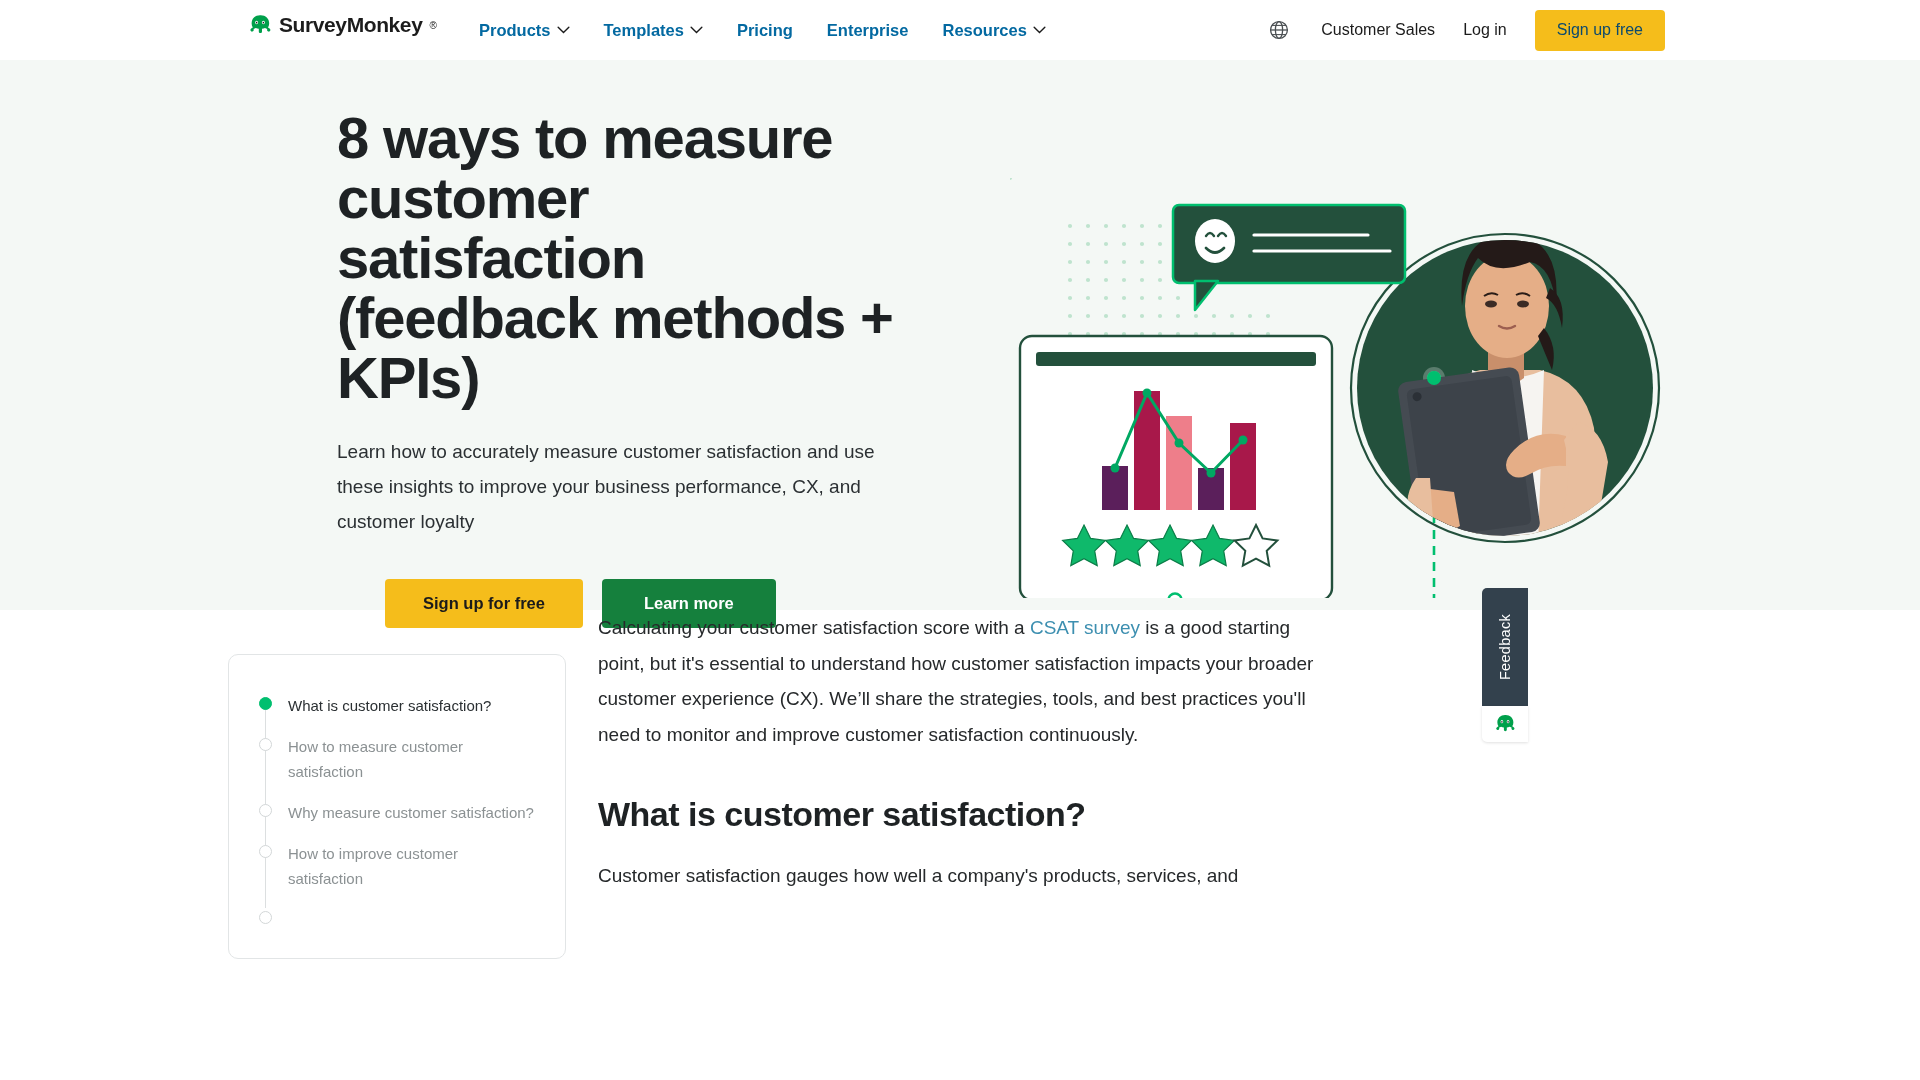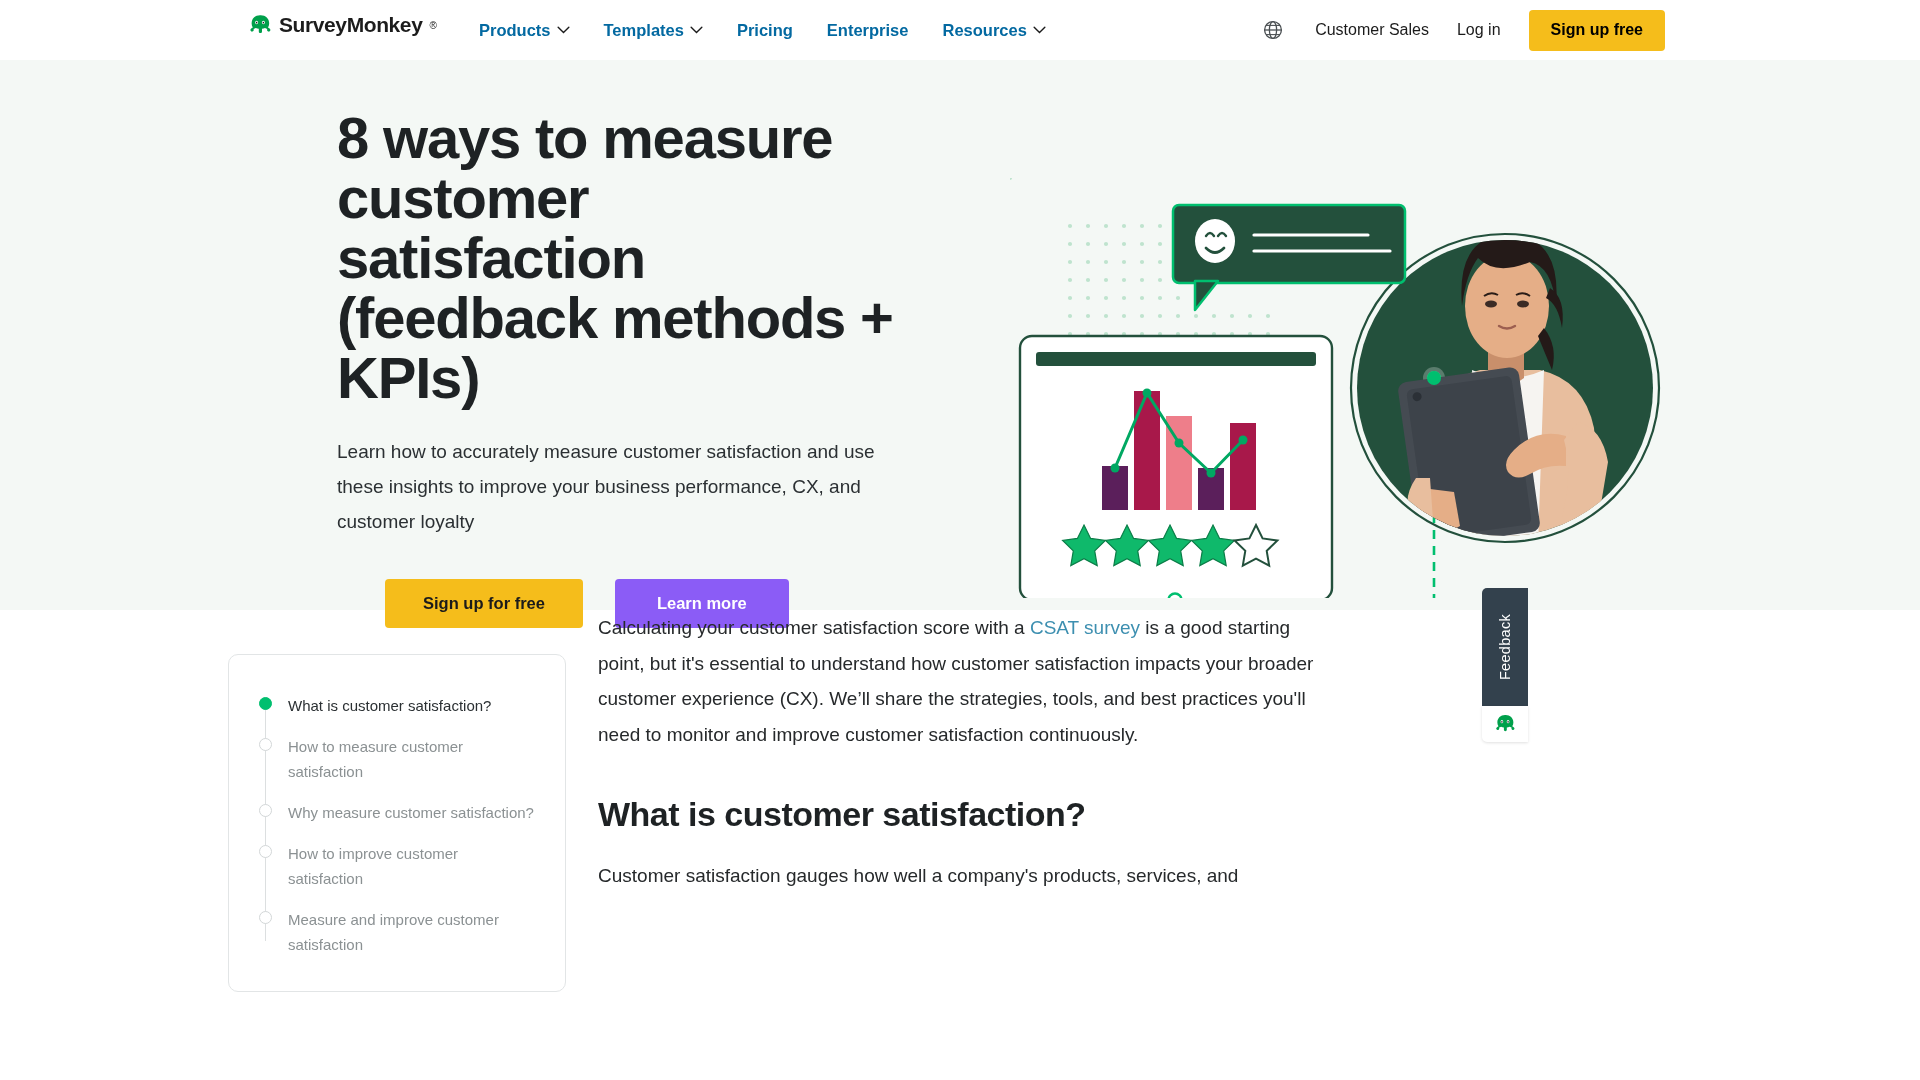--- a/index.html
+++ b/index.html
@@ -26,46 +26,46 @@
     font-size:16.5px; font-weight:700; color:#0369a1;
     display:flex; align-items:center; gap:6px; padding:0 17px; cursor:pointer;
     white-space:nowrap;
   }
   .chev { width:13px; height:8px; display:block; }
 
   .nav-right { position:absolute; right:255px; top:0; height:60px; display:flex; align-items:center; gap:0; }
   .globe-icon { width:20px; height:20px; display:block; margin-right:18px; cursor:pointer;}
   .nav-link { font-size:16px; color:#1b1b1b; padding:0 14px; cursor:pointer; white-space:nowrap;}
   .signup-btn {
-    background:#F5BD1B; color:#000000; font-weight:700; font-size:16px;
+    background:#F5BD1B; color:#0c4a6e; font-weight:400; font-size:16px;
     border:none; border-radius:4px; padding:0 22px; height:41px; margin-left:14px;
     cursor:pointer; font-family:"Liberation Sans", sans-serif; white-space:nowrap;
   }
 
   
   .hero {
     position:absolute; top:60px; left:0; width:1920px; height:550px;
     background:#F4F8F5;
   }
   .hero-inner { position:relative; width:1920px; height:550px; }
   .hero-left { position:absolute; left:337px; top:48px; width:600px; }
   .hero-title {
     font-size:58px; line-height:60px; font-weight:700; color:#1e2224;
     letter-spacing:-1.2px; max-width:570px;
   }
   .hero-sub {
     margin-top:26px; font-size:19px; line-height:35px; color:#2b3033; max-width:580px;
   }
-  .hero-btns { margin-top:40px; display:flex; gap:32px;padding-left:48px; }
+  .hero-btns { margin-top:40px; display:flex; gap:19px;padding-left:48px; }
   .btn {
     border:none; border-radius:4px; height:49px; font-size:16.5px; font-weight:700;
     cursor:pointer; font-family:"Liberation Sans", sans-serif; white-space:nowrap;
   }
   .btn-yellow { background:#F5BD1B; color:#1b1b1b; padding:0 38px; }
-  .btn-green  { background:#8b5cf6; color:#ffffff; padding:0 42px; }
+  .btn-green  { background:#15803d; color:#ffffff; padding:0 42px; }
 
   .hero-art { position:absolute; left:1010px; top:118px; width:680px; height:420px; }
 
   
   .content { position:absolute; top:610px; left:0; width:1920px; }
 
   .toc {
     position:absolute; left:228px; top:44px; width:338px;
     border:1px solid #e2e5e6; border-radius:10px; padding:38px 30px 34px 30px;
     background:#fff;
@@ -405,21 +405,20 @@
           <span class="toc-label">Why measure customer satisfaction?</span>
         </div>
 
         <div class="toc-item">
           <span class="toc-dot"></span>
           <span class="toc-label">How to improve customer satisfaction</span>
         </div>
 
         <div class="toc-item">
           <span class="toc-dot"></span>
-          <span class="toc-label">Measure and improve customer satisfaction</span>
         </div>
 
       </div>
     </aside>
 
     <article class="article">
 
 
       <p class="para"><span>Calculating your customer satisfaction score with a </span><a class="link" href="#">CSAT survey</a><span> is a good starting point, but it's essential to understand how customer satisfaction impacts your broader customer experience (CX). We’ll share the strategies, tools, and best practices you'll need to monitor and improve customer satisfaction continuously.</span></p>
 

